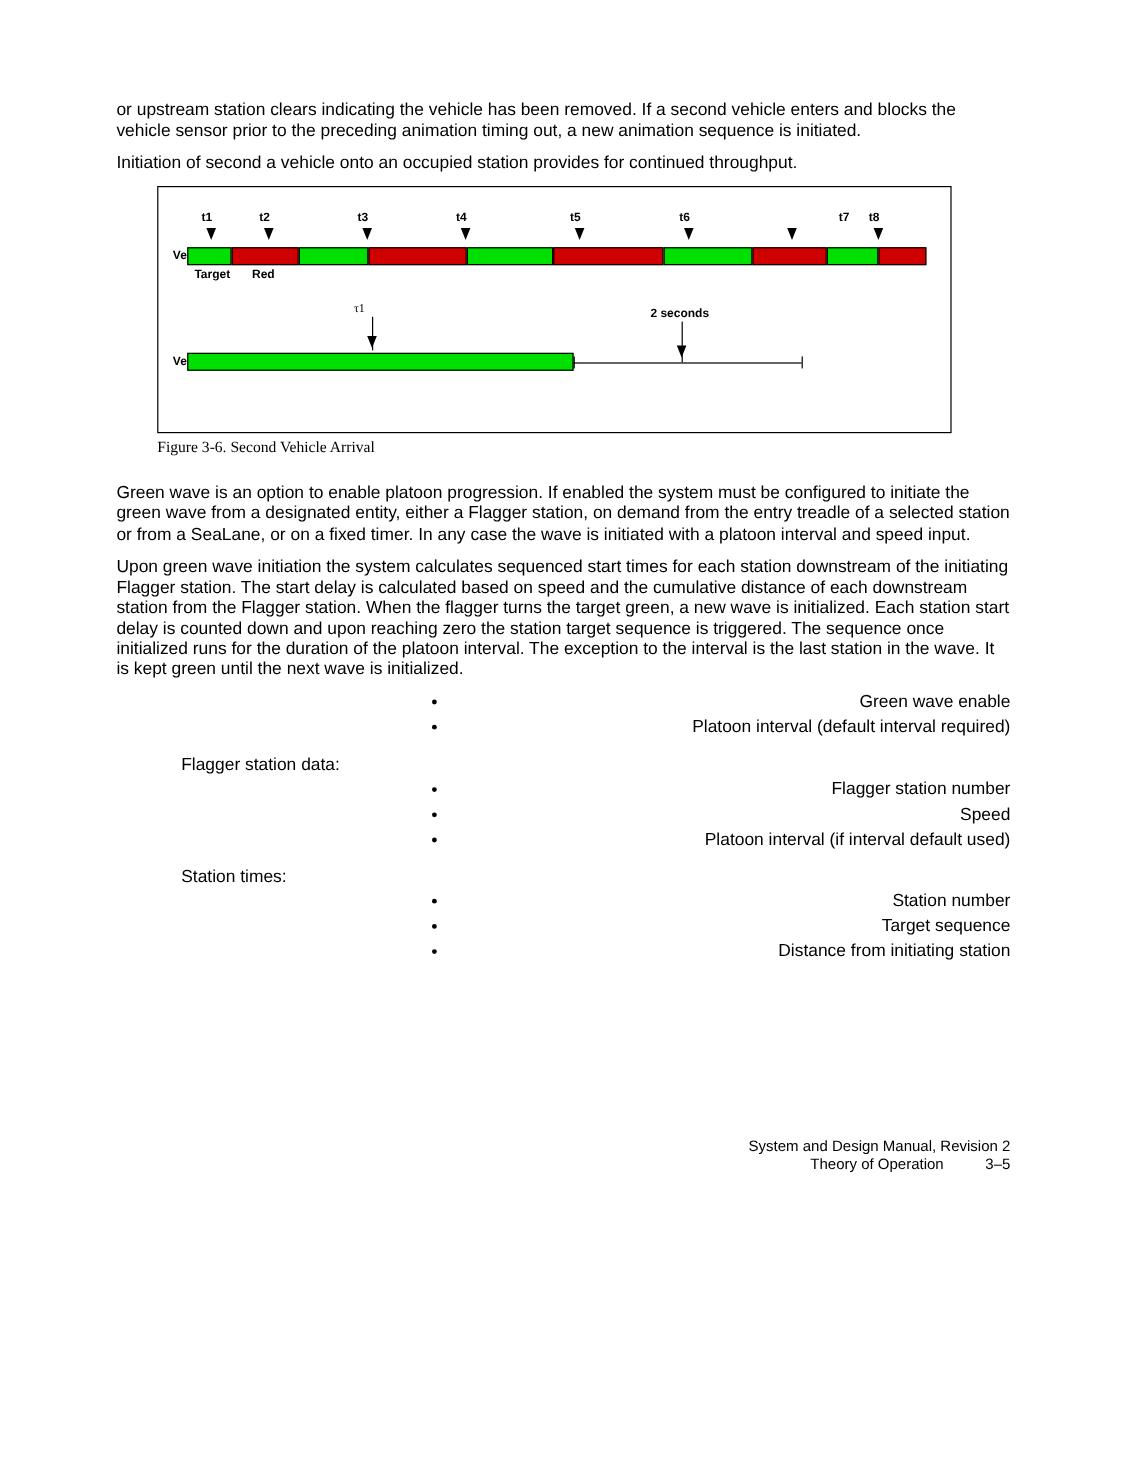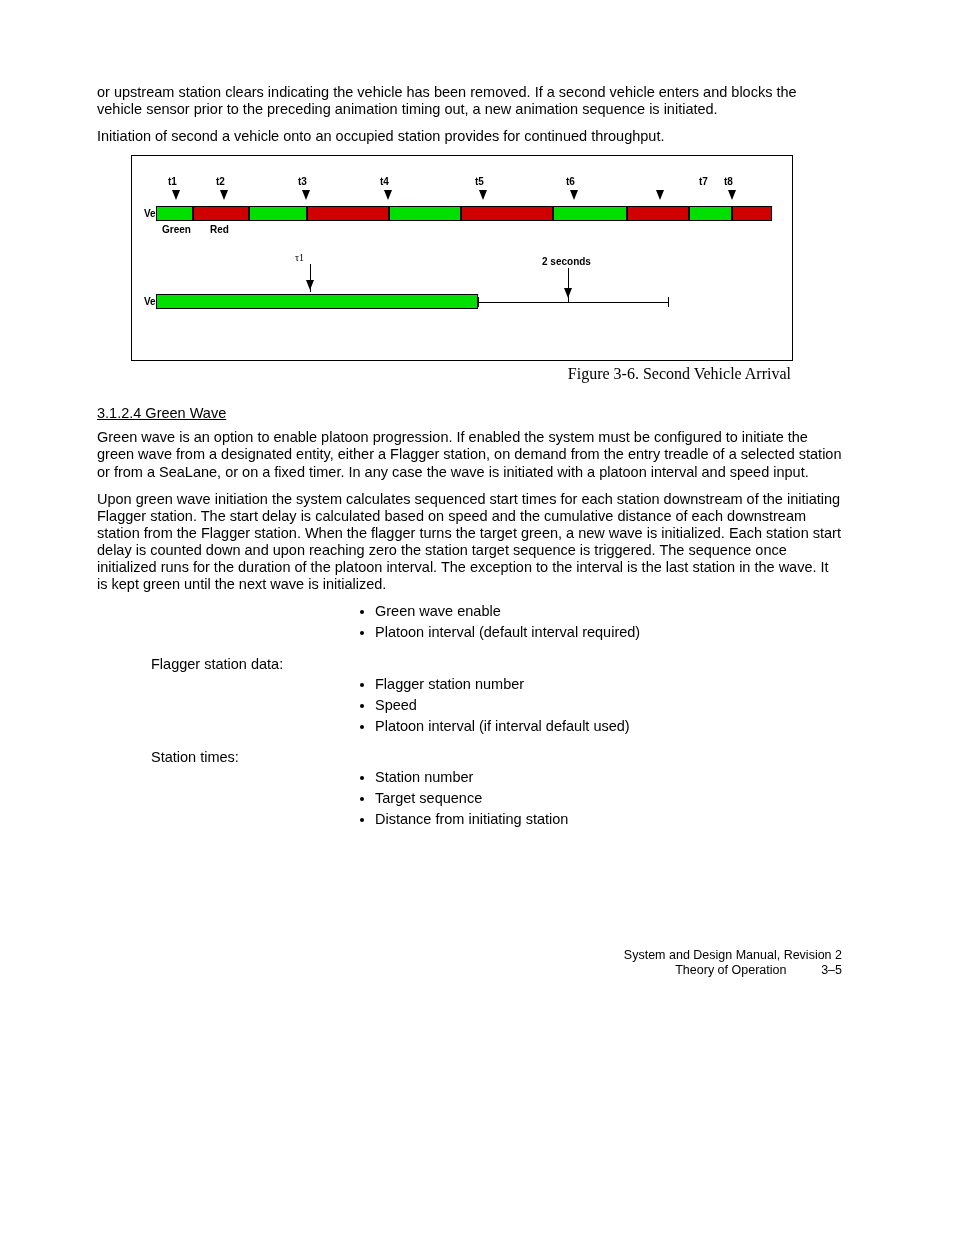--- a/index.html
+++ b/index.html
@@ -67,42 +67,43 @@
     white-space:nowrap;
     font-weight:bold;
   }
   .lbl-sym {
     position:absolute;
     font-family:Symbol, serif;
     font-size:10px;
     white-space:nowrap;
   }
   .fig-caption {
-    text-align:right;
-    font-size:16px;
+    text-align:left;
+    font-size:13px;
     font-family: "Times New Roman", serif;
     margin:4px 0 22px 66px;
     width:660px;
   }
   h4.sect {
     font-family: Arial, sans-serif;
     font-size:14.5px;
     font-weight:normal;
     text-decoration:underline;
     margin:18px 0 8px 32px;
   }
   .sub-head {
     font-size:14.5px;
     margin:14px 0 4px 86px;
   }
   ul.bul {
     list-style:disc;
     margin:2px 0 2px 310px;
     padding:0;
     font-size:14.5px;
+    text-align:right;
   }
   ul.bul li {
     margin:0 0 4px 0;
     line-height:1.18;
   }
   .footer {
     position:absolute;
     right:112px;
     bottom:76px;
     font-family:Arial, Helvetica, sans-serif;
@@ -147,21 +148,21 @@
 
       <span class="lbl" style="left:36px; top:20px;">t1</span>
       <span class="lbl" style="left:84px; top:20px;">t2</span>
       <span class="lbl" style="left:166px;top:20px;">t3</span>
       <span class="lbl" style="left:248px;top:20px;">t4</span>
       <span class="lbl" style="left:343px;top:20px;">t5</span>
       <span class="lbl" style="left:434px;top:20px;">t6</span>
       <span class="lbl" style="left:537px;top:20px;margin-left:30px;">t7</span>
       <span class="lbl" style="left:592px;top:20px;">t8</span>
 
-      <span class="lbl" style="left:30px;top:68px;">Green</span>
+      <span class="lbl" style="left:30px;top:68px;">Target</span>
       <span class="lbl" style="left:78px;top:68px;">Red</span>
     </div>
 
     <span class="lbl" style="left:12px;top:140px;">Vehicle 2</span>
     <div>
       <div class="bar g" style="left:24px; top:138px; width:322px;"></div>
 
       <div class="tick" style="left:178px;top:108px;height:28px;"></div>
       <div class="arrow" style="left:174px;top:124px;"></div>
       <span class="lbl-sym" style="left:163px;top:96px;">τ1</span>
@@ -169,21 +170,20 @@
       <div class="dim" style="left:346px;top:146px;width:190px;"></div>
       <div class="dimcap" style="left:346px;top:141px;"></div>
       <div class="dimcap" style="left:536px;top:141px;"></div>
       <div class="tick" style="left:436px;top:112px;height:34px;"></div>
       <div class="arrow" style="left:432px;top:132px;"></div>
       <span class="lbl" style="left:410px;top:100px;">2 seconds</span>
     </div>
   </div>
   <div class="fig-caption">Figure 3-6. Second Vehicle Arrival</div>
 
-  <h4 class="sect">3.1.2.4 Green Wave</h4>
   <p class="para indent">Green wave is an option to enable platoon progression. If enabled the system must be configured to initiate the green wave from a designated entity, either a Flagger station, on demand from the entry treadle of a selected station or from a SeaLane, or on a fixed timer. In any case the wave is initiated with a platoon interval and speed input.</p>
   <p class="para indent">Upon green wave initiation the system calculates sequenced start times for each station downstream of the initiating Flagger station. The start delay is calculated based on speed and the cumulative distance of each downstream station from the Flagger station. When the flagger turns the target green, a new wave is initialized. Each station start delay is counted down and upon reaching zero the station target sequence is triggered. The sequence once initialized runs for the duration of the platoon interval. The exception to the interval is the last station in the wave. It is kept green until the next wave is initialized.</p>
 
 
   <ul class="bul">
     <li>Green wave enable</li>
     <li>Platoon interval (default interval required)</li>
   </ul>
 
   <p class="sub-head">Flagger station data:</p>

